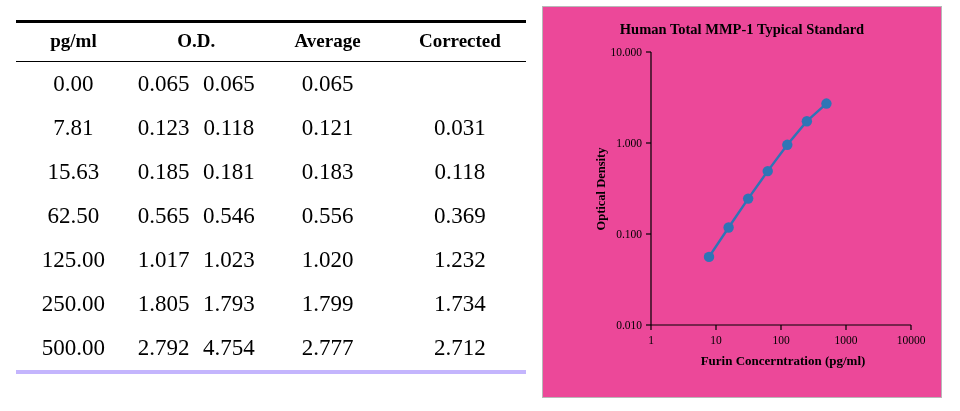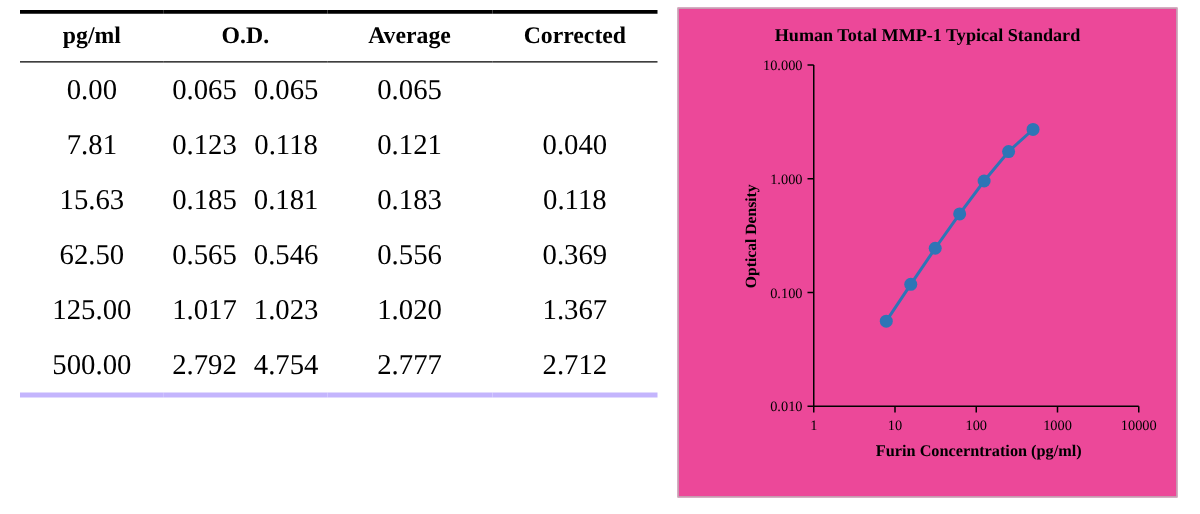--- a/index.html
+++ b/index.html
@@ -19,21 +19,21 @@
   .wrap {
     display: flex;
     width: 960px;
     height: 411px;
     box-sizing: border-box;
   }
 
   
   .table-panel {
     width: 540px;
-    padding: 8px 10px 0 10px;
+    padding: 20px 10px 0 10px;
     box-sizing: border-box;
   }
   table.std-table {
     border-collapse: collapse;
     width: 510px;
     margin-left: 6px;
     font-family: "Liberation Serif", serif;
   }
   table.std-table thead th {
     font-size: 19px;
@@ -127,42 +127,49 @@
           <td>0.065</td>
           <td>0.065</td>
           <td>0.065</td>
           <td></td>
         </tr>
         <tr>
           <td>7.81</td>
           <td>0.123</td>
           <td>0.118</td>
           <td>0.121</td>
-          <td>0.040</td>
+          <td>0.031</td>
         </tr>
         <tr>
           <td>15.63</td>
           <td>0.185</td>
           <td>0.181</td>
           <td>0.183</td>
           <td>0.118</td>
         </tr>
         <tr>
           <td>62.50</td>
           <td>0.565</td>
           <td>0.546</td>
           <td>0.556</td>
           <td>0.369</td>
         </tr>
         <tr>
           <td>125.00</td>
           <td>1.017</td>
           <td>1.023</td>
           <td>1.020</td>
-          <td>1.367</td>
+          <td>1.232</td>
+        </tr>
+        <tr>
+          <td>250.00</td>
+          <td>1.805</td>
+          <td>1.793</td>
+          <td>1.799</td>
+          <td>1.734</td>
         </tr>
         <tr>
           <td>500.00</td>
           <td>2.792</td>
           <td>4.754</td>
           <td>2.777</td>
           <td>2.712</td>
         </tr>
       </tbody>
     </table>

